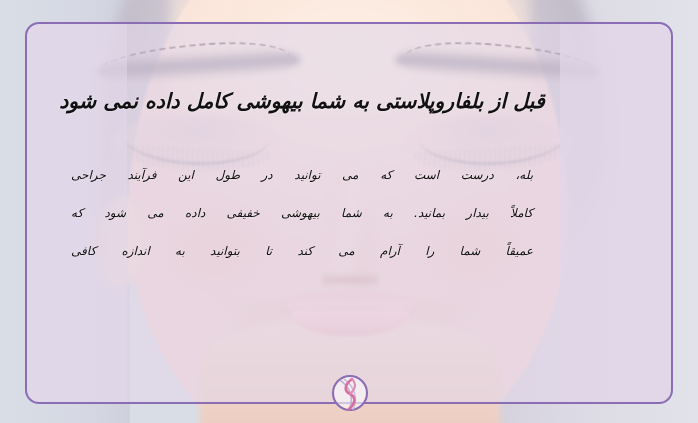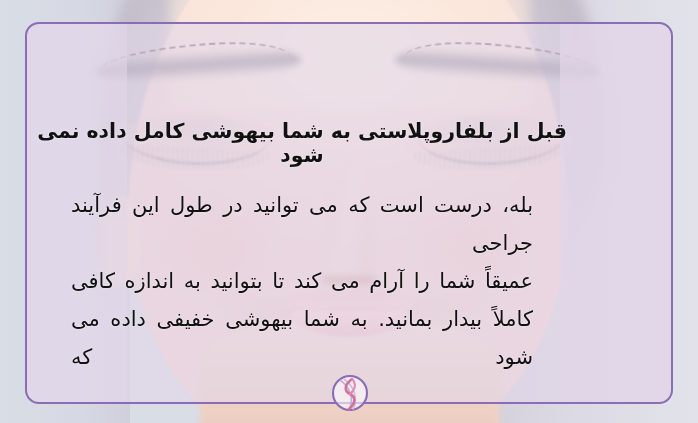--- a/index.html
+++ b/index.html
@@ -94,27 +94,27 @@
   .frame{position:absolute;left:25px;top:22px;width:648px;height:382px;
     border:2.5px solid #8a6db5;border-radius:14px;
     background:rgba(226,214,232,.62);
     box-sizing:border-box;}
   .veilL{position:absolute;left:27px;top:24px;width:100px;height:378px;
     background:rgba(226,216,234,.55);border-radius:12px 0 0 12px;}
   .veilR{position:absolute;left:560px;top:24px;width:111px;height:378px;
     background:rgba(224,212,232,.72);border-radius:0 12px 12px 0;}
 
   
-  .txtwrap{position:absolute;left:25px;top:36px;width:554px;height:382px;
-    direction:rtl;text-align:center;box-sizing:border-box;}
+  .txtwrap{position:absolute;left:25px;top:6px;width:554px;height:382px;
+    direction:rtl;text-align:center;box-sizing:border-box;font-style:italic;}
   .title{position:absolute;left:0;right:0;top:83px;
     font-size:20.5px;font-weight:700;color:#111;letter-spacing:.2px;
     text-shadow:0 0 3px rgba(255,255,255,.55);}
   .body{position:absolute;left:46px;right:46px;top:150px;
-    font-size:21px;line-height:38px;color:#111;font-weight:400;
+    font-size:12px;line-height:38px;color:#111;font-weight:400;
     text-shadow:0 0 3px rgba(255,255,255,.5);}
   .body .ln{display:block;}
   .body .ln.j{text-align:justify;text-align-last:justify;}
   .body .ln.c{text-align:center;}
 
   
   .logo{position:absolute;left:330px;top:372px;width:40px;height:42px;}
 </style>
 </head>
 <body>
@@ -154,22 +154,22 @@
 
   <div class="veilL"></div>
   <div class="veilR"></div>
 
   <div class="frame"></div>
 
   <div class="txtwrap">
     <div class="title">قبل از بلفاروپلاستی به شما بیهوشی کامل داده نمی شود</div>
     <div class="body">
       <span class="ln j">بله، درست است که می توانید در طول این فرآیند جراحی</span>
+      <span class="ln j">کاملاً بیدار بمانید. به شما بیهوشی خفیفی داده می شود که</span>
       <span class="ln j">عمیقاً شما را آرام می کند تا بتوانید به اندازه کافی</span>
-      <span class="ln j">کاملاً بیدار بمانید. به شما بیهوشی خفیفی داده می شود که</span>
     </div>
   </div>
 
   <div class="logo">
     <svg viewBox="0 0 40 42" width="40" height="42">
       <circle cx="20" cy="21" r="17" fill="rgba(252,250,252,0.62)" stroke="#8a6db5" stroke-width="2.1"></circle>
       <path d="M10 8 C21 16, 24 27, 19 38" fill="none" stroke="#b9a6cf" stroke-width="1.6" opacity=".85"></path>
       <path d="M14 7 C25 15, 28 27, 23 38" fill="none" stroke="#c3b2d6" stroke-width="1.6" opacity=".8"></path>
       <path d="M22 7 C14 13, 14 19, 20 22 C26 25, 26 31, 19 37" fill="none" stroke="#d4709f" stroke-width="2.6" stroke-linecap="round"></path>
       <path d="M22 7 C27 12, 25 18, 20 22" fill="none" stroke="#e08ab4" stroke-width="2.2" stroke-linecap="round"></path>

